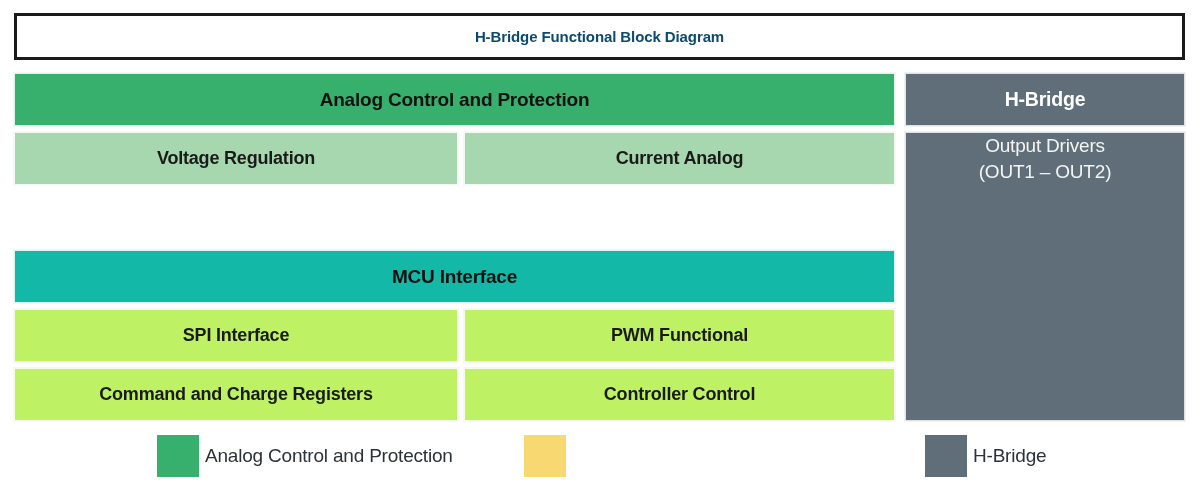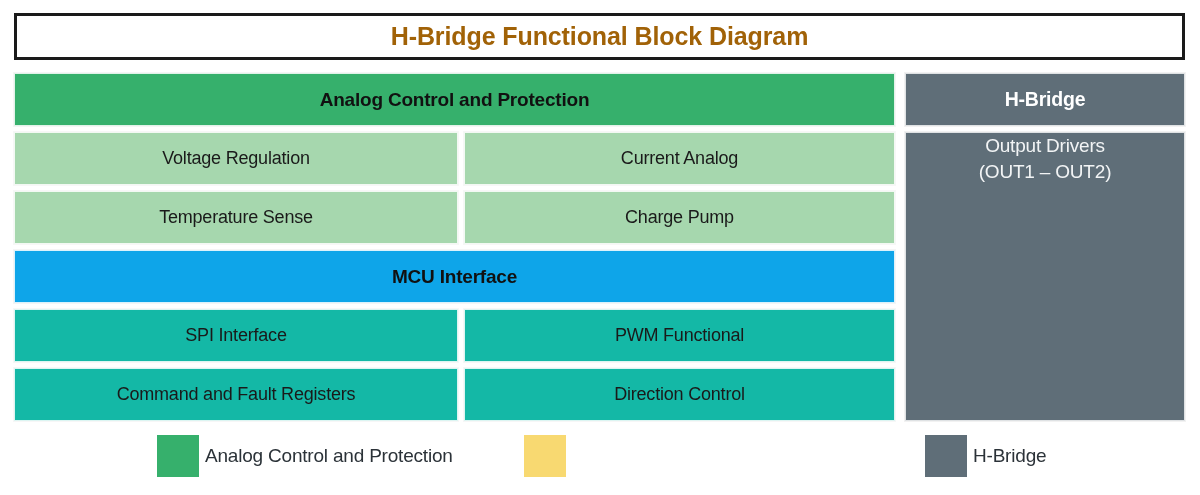--- a/index.html
+++ b/index.html
@@ -15,23 +15,23 @@
   .title-box{
     position:absolute;
     left:14px; top:13px;
     width:1171px; height:47px;
     border:3px solid #1a1a1a;
     background:#ffffff;
     box-sizing:border-box;
     display:flex;align-items:center;justify-content:center;
   }
   .title-text{
-    font-size:25px;
+    font-size:15px;
     font-weight:bold;
-    color:#a16207;
+    color:#0c4a6e;
     letter-spacing:-0.1px;
   }
 
   
   .diagram{
     position:absolute;
     left:0; top:71px;
     width:1200px; height:352px;
   }
 
@@ -81,26 +81,27 @@
     box-sizing:border-box;
     border:1px solid rgba(255,255,255,0.85);
     box-shadow:0 0 0 1px rgba(0,0,0,0.03);
   }
   .cell-left{left:0; width:444px;}
   .cell-right{left:450px; width:431px;}
   .cell-label{
     font-size:18px;
     color:#1a1a1a;
     letter-spacing:-0.2px;
+    font-weight:bold;
   }
 
   .green-head{background:#36b06c;}
   .green-sub{background:#a6d7ae;}
-  .yellow-head{background:#0ea5e9;}
-  .yellow-sub{background:#14b8a6;}
+  .yellow-head{background:#14b8a6;}
+  .yellow-sub{background:#bef264;}
 
   
   .grey-head{
     position:absolute;
     left:0; top:0;
     width:280px; height:53px;
     background:#5f6e78;
     display:flex;align-items:center;justify-content:center;
     box-sizing:border-box;
     border:1px solid rgba(255,255,255,0.8);
@@ -172,50 +173,42 @@
 
     <div class="row r2">
       <div class="cell cell-left green-sub">
         <span class="cell-label">Voltage Regulation</span>
       </div>
       <div class="cell cell-right green-sub">
         <span class="cell-label">Current Analog</span>
       </div>
     </div>
 
-    <div class="row r3">
-      <div class="cell cell-left green-sub">
-        <span class="cell-label">Temperature Sense</span>
-      </div>
-      <div class="cell cell-right green-sub">
-        <span class="cell-label">Charge Pump</span>
-      </div>
-    </div>
 
     <div class="row r4">
       <div class="band yellow-head">
         <span class="band-label">MCU Interface</span>
       </div>
     </div>
 
     <div class="row r5">
       <div class="cell cell-left yellow-sub">
         <span class="cell-label">SPI Interface</span>
       </div>
       <div class="cell cell-right yellow-sub">
         <span class="cell-label">PWM Functional</span>
       </div>
     </div>
 
     <div class="row r6">
       <div class="cell cell-left yellow-sub">
-        <span class="cell-label">Command and Fault Registers</span>
+        <span class="cell-label">Command and Charge Registers</span>
       </div>
       <div class="cell cell-right yellow-sub">
-        <span class="cell-label">Direction Control</span>
+        <span class="cell-label">Controller Control</span>
       </div>
     </div>
   </div>
 
   <div class="right-col">
     <div class="grey-head">
       <span class="grey-head-label">H-Bridge</span>
     </div>
     <div class="grey-body">
       <span class="grey-body-label">Output Drivers</span>

